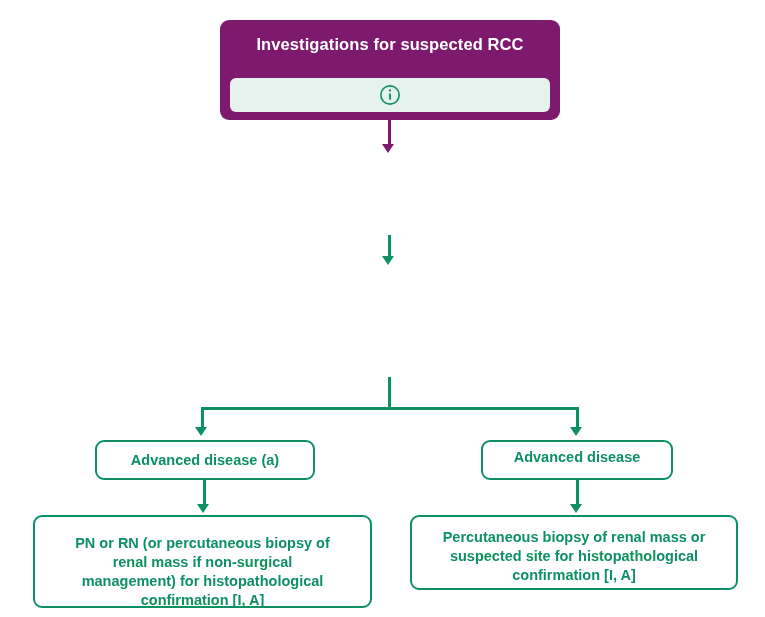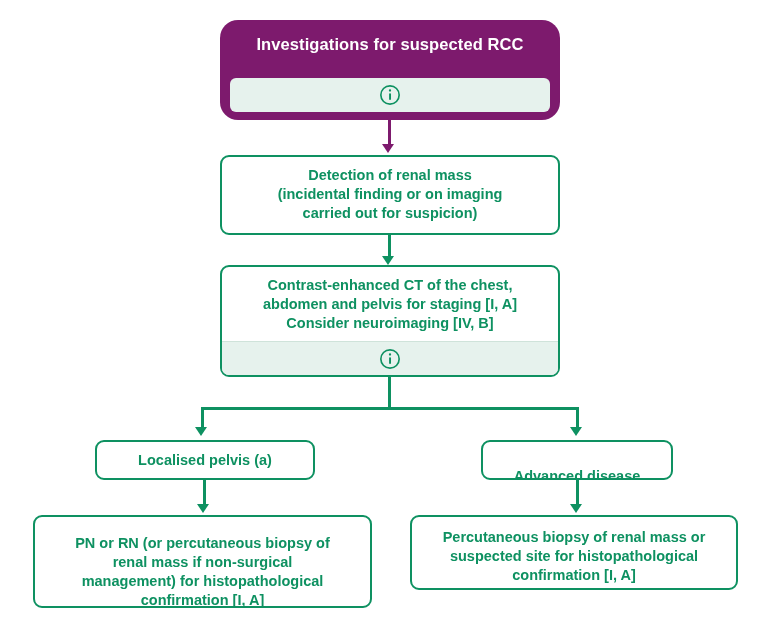--- a/index.html
+++ b/index.html
@@ -36,21 +36,21 @@
     font-size: 14.5px;
     padding: 9px 10px 8px 10px;
     white-space: pre-line;
   }
 
   
   .header-node {
     position: absolute;
     box-sizing: border-box;
     background: #7d1a6d;
-    border-radius: 18px;
+    border-radius: 9px;
     overflow: hidden;
   }
   .header-title {
     color: #ffffff;
     font-weight: bold;
     font-size: 16.5px;
     text-align: center;
     line-height: 1.25;
     padding: 14px 12px 10px 12px;
     letter-spacing: 0.1px;
@@ -126,65 +126,46 @@
         </svg>
       </span>
     </div>
   </div>
 
   <div class="conn">
     <div class="v-line purple" style="left:388px; top:120px; height:27px;"></div>
     <div class="arrowhead purple" style="left:382px; top:144px;"></div>
   </div>
 
-  <div class="node" style="left:220px; top:155px; width:340px; height:80px;">
-    <div class="node-text">Detection of renal mass
-(incidental finding or on imaging
-carried out for suspicion)</div>
-  </div>
 
   <div class="conn">
     <div class="v-line" style="left:388px; top:235px; height:25px;"></div>
     <div class="arrowhead" style="left:382px; top:256px;"></div>
   </div>
 
-  <div class="node" style="left:220px; top:265px; width:340px; height:112px;">
-    <div class="node-text">Contrast-enhanced CT of the chest,
-abdomen and pelvis for staging [I, A]
-Consider neuroimaging [IV, B]</div>
-    <div class="info-strip" style="position:absolute; left:0; right:0; bottom:0;">
-      <span>
-        <svg class="info-icon" viewBox="0 0 24 24" aria-hidden="true">
-          <circle cx="12" cy="12" r="10" fill="none" stroke="#0e9161" stroke-width="1.8"></circle>
-          <circle cx="12" cy="7.1" r="1.25" fill="#0e9161"></circle>
-          <rect x="11" y="10" width="2.1" height="7.4" rx="1" fill="#0e9161"></rect>
-        </svg>
-      </span>
-    </div>
-  </div>
 
   <div class="conn">
 
     <div class="v-line" style="left:388px; top:377px; height:32px;"></div>
 
     <div class="h-line" style="left:201px; top:407px; width:378px;"></div>
 
     <div class="v-line" style="left:201px; top:407px; height:23px;"></div>
     <div class="arrowhead" style="left:195px; top:427px;"></div>
 
     <div class="v-line" style="left:576px; top:407px; height:23px;"></div>
     <div class="arrowhead" style="left:570px; top:427px;"></div>
   </div>
 
   <div class="node" style="left:95px; top:440px; width:220px; height:40px;">
-    <div class="node-text" style="padding-top:9px;">Localised pelvis (a)</div>
+    <div class="node-text" style="padding-top:9px;">Advanced disease (a)</div>
   </div>
 
   <div class="node" style="left:481px; top:440px; width:192px; height:40px;">
-    <div class="node-text" style="padding-top:25px;">Advanced disease</div>
+    <div class="node-text" style="padding-top:6px;">Advanced disease</div>
   </div>
 
   <div class="conn">
     <div class="v-line" style="left:203px; top:480px; height:27px;"></div>
     <div class="arrowhead" style="left:197px; top:504px;"></div>
   </div>
 
   <div class="conn">
     <div class="v-line" style="left:576px; top:480px; height:27px;"></div>
     <div class="arrowhead" style="left:570px; top:504px;"></div>

